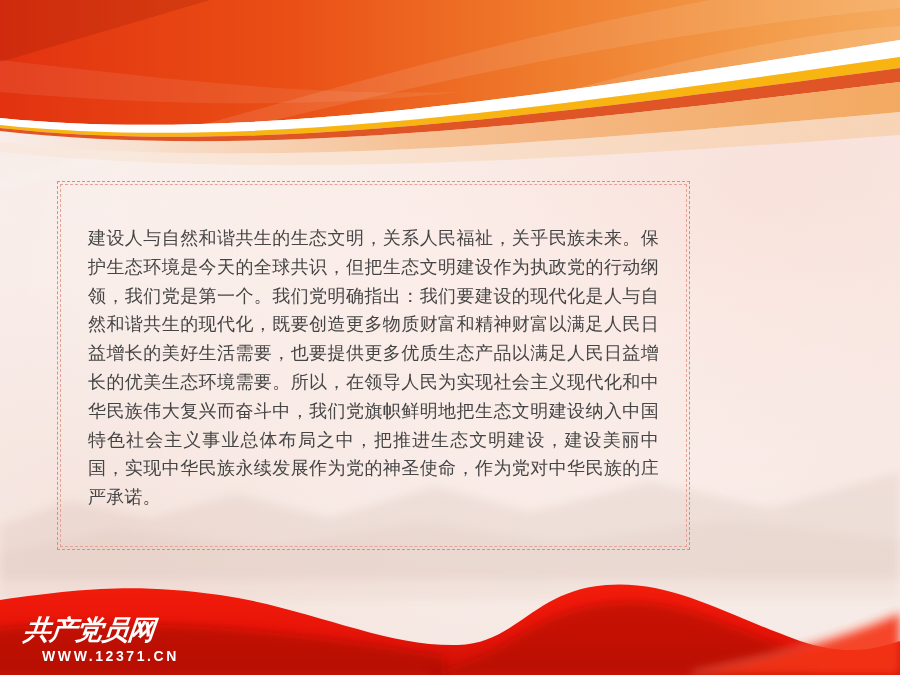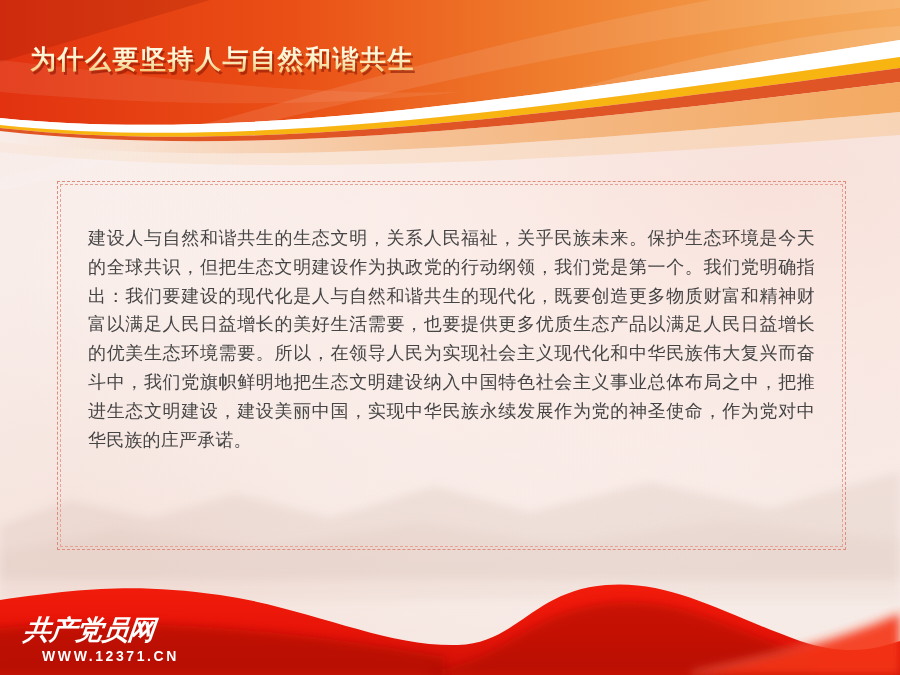--- a/index.html
+++ b/index.html
@@ -18,21 +18,21 @@
     position:absolute;left:30px;top:42px;z-index:4;
     font-size:26px;font-weight:800;letter-spacing:1.5px;white-space:nowrap;
     background:linear-gradient(180deg,#fffdf0 0%,#fcf2cb 48%,#edbd5f 100%);
     -webkit-background-clip:text;background-clip:text;color:transparent;
     filter:drop-shadow(2px 3px 0.5px rgba(128,18,6,0.55));
   }
   
   .mountains-svg{position:absolute;left:0;top:0;z-index:1;display:block;}
   
   .content-box{
-    position:absolute;left:57px;top:181px;width:789px;height:369px;z-index:2;
+    position:absolute;left:57px;top:181px;width:633px;height:369px;z-index:2;
     border:1px dashed #dd8b7d;box-sizing:border-box;
   }
   .content-box-inner{
     position:absolute;inset:2px;border:1px dashed #e6a294;
   }
   .body-text{
     position:absolute;left:30px;right:30px;top:42px;margin:0;
     font-size:18px;line-height:28.8px;letter-spacing:0.2px;
     color:#454545;text-align:justify;
   }
@@ -96,21 +96,20 @@
 
     <path d="M0,125 C240,150 520,112 900,57 L900,68 C520,119 240,154 0,128 Z" fill="#f8b512"></path>
 
     <path d="M0,128 C240,154 520,119 900,68 L900,82 C520,128 240,158 0,131 Z" fill="#e05525"></path>
 
     <path d="M0,131 C240,158 520,128 900,82 L900,112 C520,146 240,168 0,142 Z" fill="url(#orangeFade)"></path>
 
     <path d="M0,142 C240,168 520,146 900,112 L900,135 C540,162 260,178 0,152 Z" fill="url(#tanFade)"></path>
   </svg>
 
-  <div class="slide-title">为什么要坚持人与自然和谐共生</div>
 
   <div class="content-box">
     <div class="content-box-inner"></div>
     <p class="body-text">建设人与自然和谐共生的生态文明，关系人民福祉，关乎民族未来。保护生态环境是今天的全球共识，但把生态文明建设作为执政党的行动纲领，我们党是第一个。我们党明确指出：我们要建设的现代化是人与自然和谐共生的现代化，既要创造更多物质财富和精神财富以满足人民日益增长的美好生活需要，也要提供更多优质生态产品以满足人民日益增长的优美生态环境需要。所以，在领导人民为实现社会主义现代化和中华民族伟大复兴而奋斗中，我们党旗帜鲜明地把生态文明建设纳入中国特色社会主义事业总体布局之中，把推进生态文明建设，建设美丽中国，实现中华民族永续发展作为党的神圣使命，作为党对中华民族的庄严承诺。</p>
   </div>
 
   <svg class="wave-svg" width="900" height="140" viewBox="0 0 900 140" aria-hidden="true">
     <defs>
       <linearGradient id="waveGrad" x1="0" y1="0" x2="0" y2="1">
         <stop offset="0" stop-color="#f31c0b"></stop>

